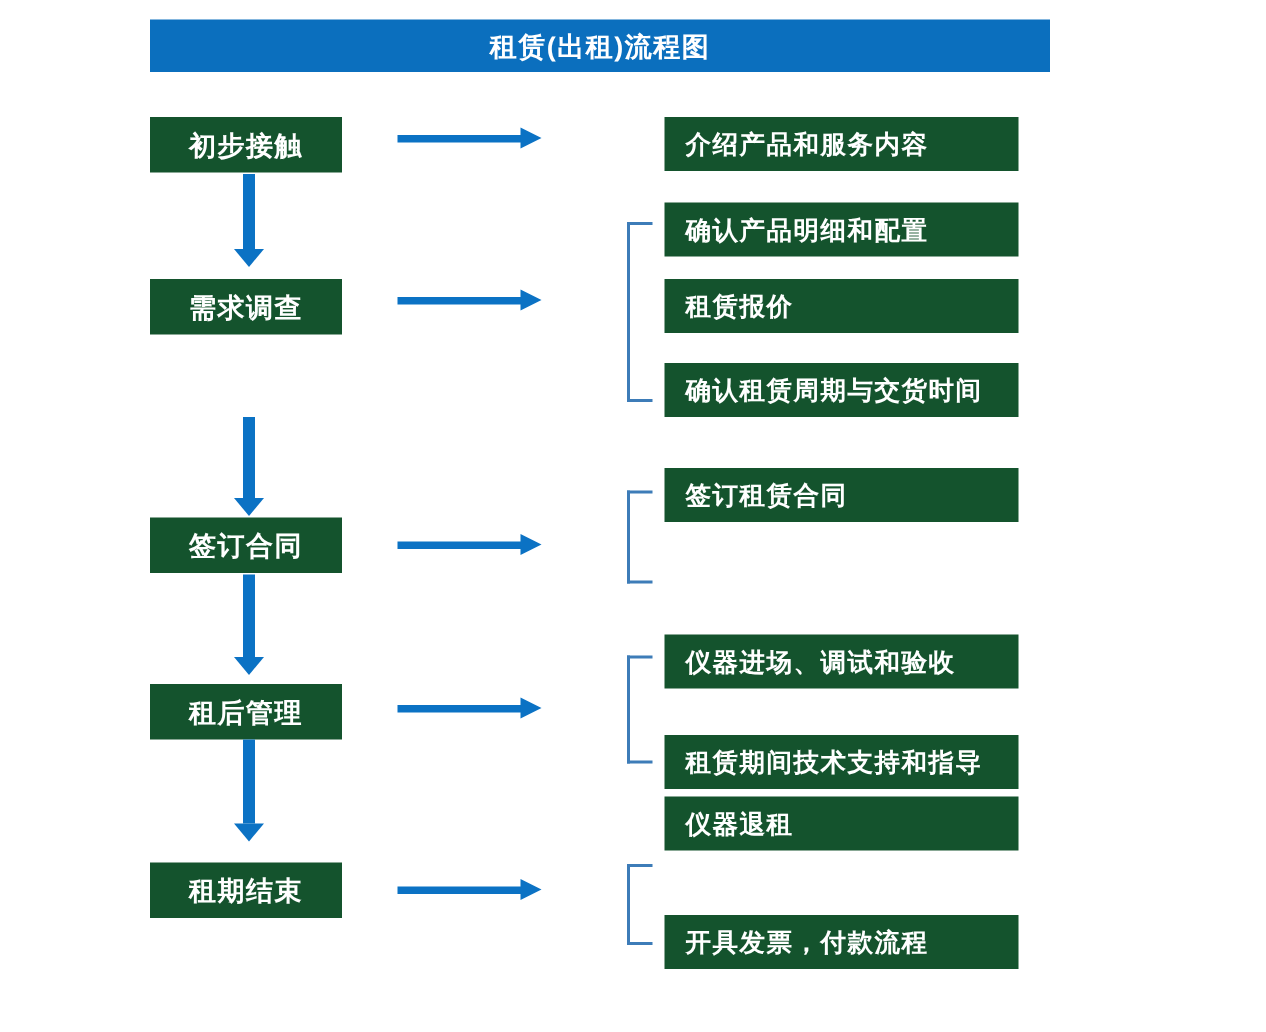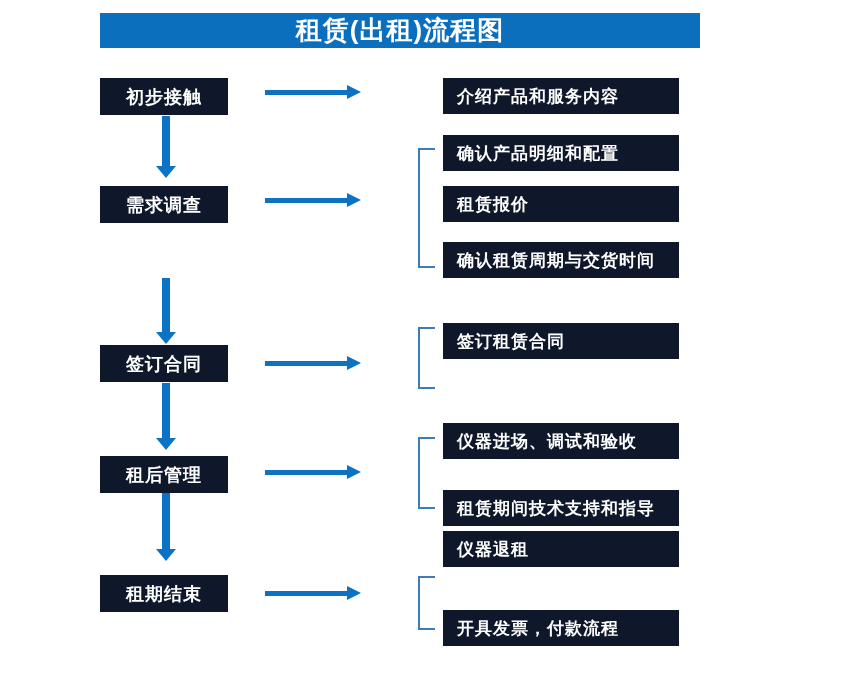--- a/index.html
+++ b/index.html
@@ -17,38 +17,38 @@
 
   #canvas {
     position: absolute;
     left: 0; top: 0;
     width: 844px;
     height: 688px;
   }
 
   .box {
     position: absolute;
-    background: #0f172a;
+    background: #14532d;
     color: #ffffff;
     font-weight: bold;
     box-sizing: border-box;
     display: flex;
     align-items: center;
     white-space: nowrap;
     letter-spacing: 1px;
   }
 
   
   .title-bar {
     left: 100px;
     top: 13px;
     width: 600px;
     height: 35px;
     justify-content: center;
-    font-size: 26px;
+    font-size: 18px;
     background: #0b6fbe;
   }
 
   
   .stage-box {
     left: 100px;
     width: 128px;
     height: 37px;
     justify-content: center;
     font-size: 18px;
@@ -162,21 +162,21 @@
 
   <div class="box stage-box" style="top:345px;">签订合同</div>
 
   <div class="h-arrow" style="left:265px; top:356px;">
     <div class="shaft"></div>
     <div class="head"></div>
   </div>
 
   <div class="bracket" style="top:327px; height:62px;"></div>
 
-  <div class="box detail-box" style="top:323px;">签订租赁合同</div>
+  <div class="box detail-box" style="top:312px;">签订租赁合同</div>
 
   <div class="v-arrow" style="top:383px; height:67px;">
     <div class="shaft" style="height:55px;"></div>
     <div class="head" style="top:55px;"></div>
   </div>
 
   <div class="box stage-box" style="top:456px;">租后管理</div>
 
   <div class="h-arrow" style="left:265px; top:465px;">
     <div class="shaft"></div>

